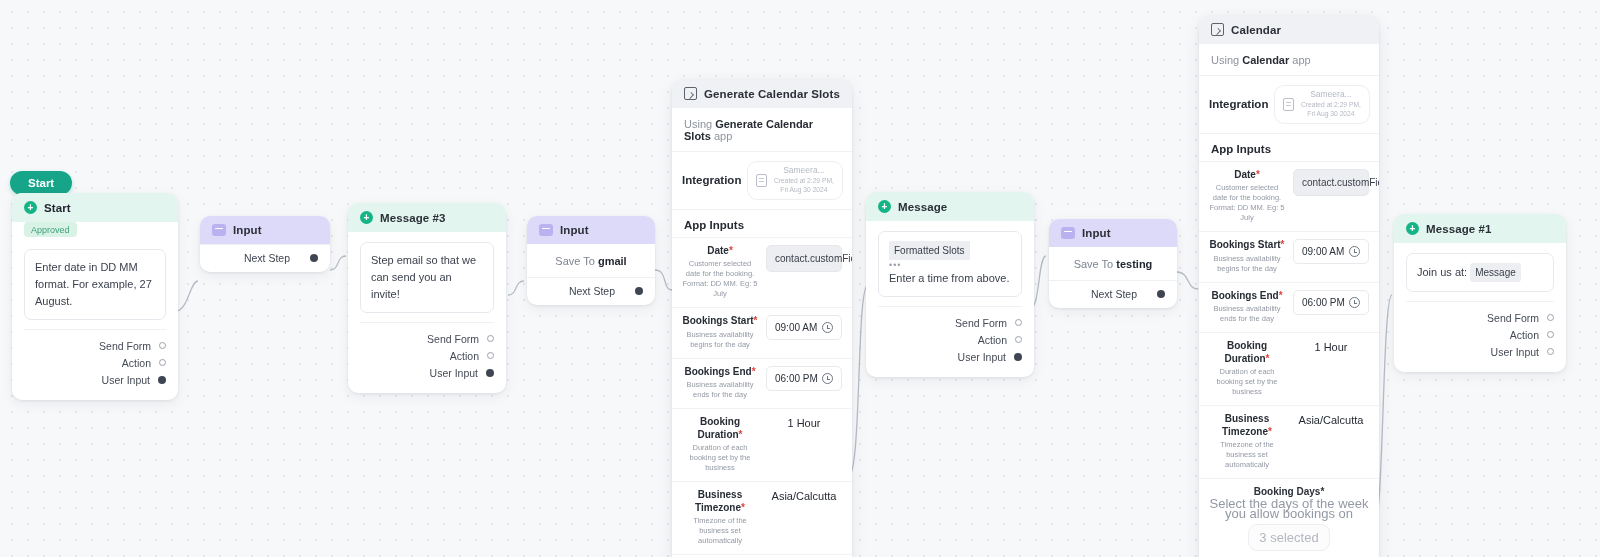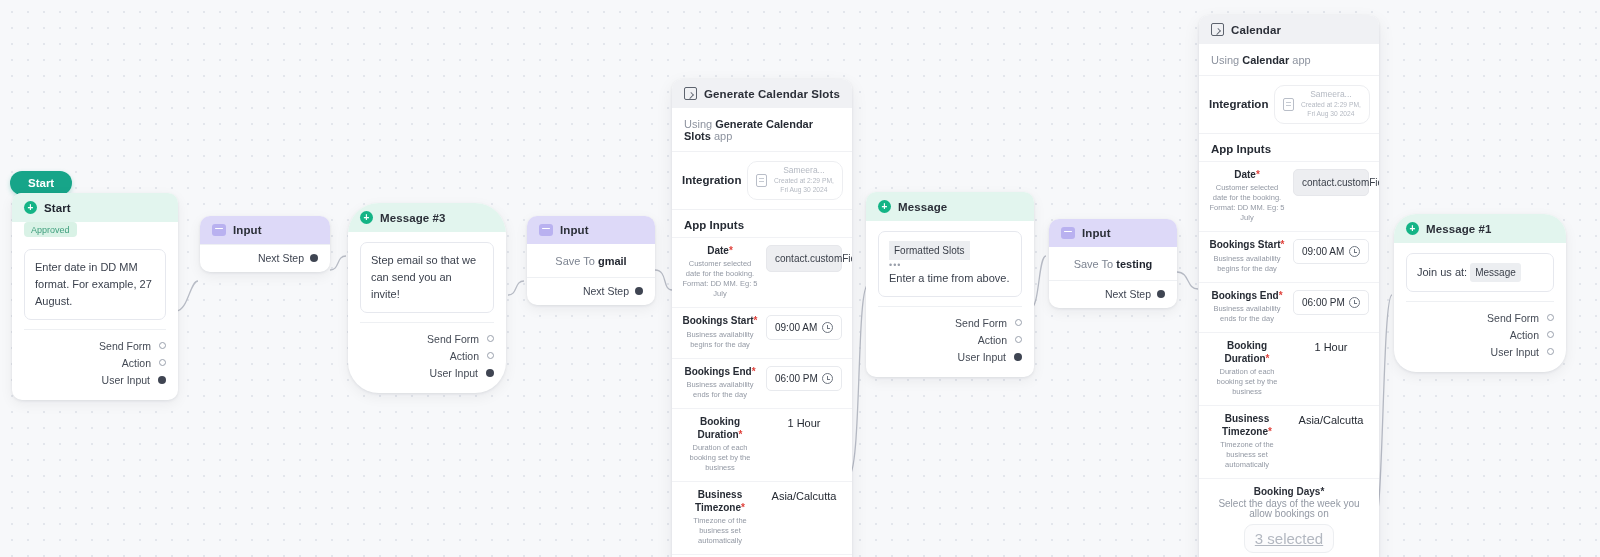--- a/index.html
+++ b/index.html
@@ -48,21 +48,21 @@
   .ports { border-top: 1px solid #eef0f3; margin-top: 9px; padding: 7px 0 8px; }
   .port { display: flex; align-items: center; justify-content: flex-end; gap: 8px;
           font-size: 10.5px; color: #444a55; padding: 2.5px 0; }
   .dot-o { width: 7px; height: 7px; border-radius: 50%; border: 1.3px solid #9aa1ad; background: #fff; flex: none; }
   .dot-f { width: 8px; height: 8px; border-radius: 50%; background: #3f4552; flex: none; }
 
   .saveto { text-align: center; font-size: 11px; color: #7d8491; padding: 11px 0 10px; }
   .saveto b { color: #1f242e; font-weight: bold; }
   .nextstep {
     border-top: 1px solid #eef0f3;
-    display: flex; align-items: center; justify-content: flex-end; gap: 6px;
+    display: flex; align-items: center; justify-content: flex-end; gap: 20px;
     font-size: 10.5px; color: #3f4552; padding: 7px 12px 8px;
   }
 
   
   .appcard { position: absolute; background:#fff; border-radius: 10px;
              box-shadow: 0 1px 3px rgba(16,24,40,.09), 0 6px 18px rgba(16,24,40,.07);
              overflow: hidden; }
   .app-using { font-size: 11px; color: #8d939f; padding: 10px 12px 9px; border-bottom: 1px solid #f0f1f4; }
   .app-using b { color: #262b34; font-weight: bold; }
   .app-integ { display:flex; align-items:center; padding: 9px 10px; border-bottom: 1px solid #f0f1f4; gap: 6px; }
@@ -91,22 +91,22 @@
     border: 1px solid #e8eaee; border-radius: 5px; background: #fff;
     font-size: 10px; color: #2b303a; padding: 6px 8px;
     display:flex; align-items:center; justify-content: space-between; gap: 4px;
   }
   .inputbox.grey { background: #edeef1; border-color:#e6e7eb; color:#3a3f49; line-height: 13px; display:block; }
   .clock { width:11px; height:11px; border:1.2px solid #6f7681; border-radius:50%; position:relative; flex:none; }
   .clock:after { content:''; position:absolute; left:4.3px; top:2px; width:1.1px; height:3.6px; background:#6f7681; }
   .clock:before { content:''; position:absolute; left:4.3px; top:5px; width:3px; height:1.1px; background:#6f7681; }
   .plainval { font-size: 11px; color: #262b34; padding-top: 1px; }
   .pill-sel { display:inline-block; border:1px solid #eceef1; border-radius:9px; background:#fcfcfd;
-              font-size: 15px; color:#b2b7c0; padding: 5px 10px; margin-top: 5px; text-decoration: underline; }
-  .fullhint { font-size: 10px; color:#9399a4; line-height:10px; margin-top:2px; }
+              font-size: 13px; color:#b2b7c0; padding: 5px 10px; margin-top: 5px; }
+  .fullhint { font-size: 13px; color:#9399a4; line-height:10px; margin-top:2px; }
 
   
   .start-pill {
     position: absolute; background: #17a589; color: #fff;
     font-size: 11.5px; font-weight: bold; border-radius: 14px;
     padding: 6px 18px; box-shadow: 0 2px 5px rgba(23,165,137,.28);
   }
   .badge-approved {
     display:inline-block; background:#d9f2e6; color:#3f9f7d;
     font-size: 9px; border-radius: 4px; padding: 2.5px 7px; margin-top: 4px;
@@ -174,21 +174,21 @@
     <div class="node-hd hd-purple">
       <span class="hd-icon-input"></span>
       <span>Input</span>
     </div>
     <div class="nextstep">
       <span>Next Step</span>
       <span class="dot-f"></span>
     </div>
   </div>
 
-  <div class="node" style="left:348px; top:203px; width:158px;border-radius:31px;">
+  <div class="node" style="left:348px; top:203px; width:158px;">
     <div class="node-hd hd-green">
       <span class="hd-icon-msg"></span>
       <span>Message #3</span>
     </div>
     <div class="node-body">
       <div class="bubble" style="min-height:0">Step email so that we can send you an invite!</div>
       <div class="ports">
         <div class="port">
           <span>Send Form</span>
           <span class="dot-o"></span>
@@ -435,21 +435,21 @@
       <span class="pill-sel">3 selected</span>
     </div>
 
     <div class="frow">
       
       
     </div>
 
   </div>
 
-  <div class="node" style="left:1394px; top:214px; width:172px;border-radius:22px;">
+  <div class="node" style="left:1394px; top:214px; width:172px;">
     <div class="node-hd hd-green">
       <span class="hd-icon-msg"></span>
       <span>Message #1</span>
     </div>
     <div class="node-body">
       <div class="bubble" style="min-height:0">
         <span>Join us at:</span>
         <span style="display:inline-block;background:#eceef1;border-radius:3px;padding:1px 5px;font-size:10px;color:#3a3f49">Message</span>
       </div>
       <div class="ports">

